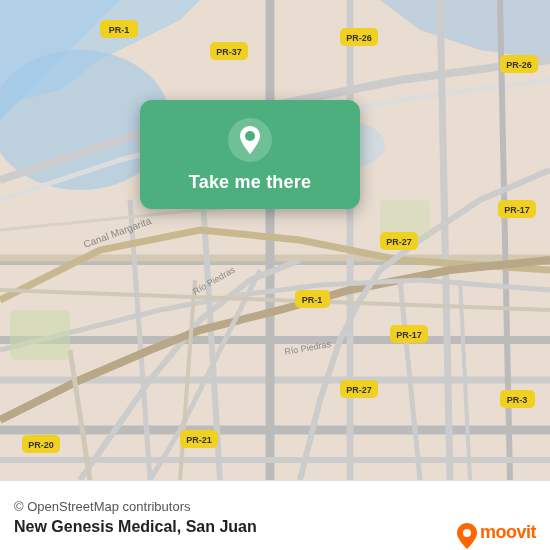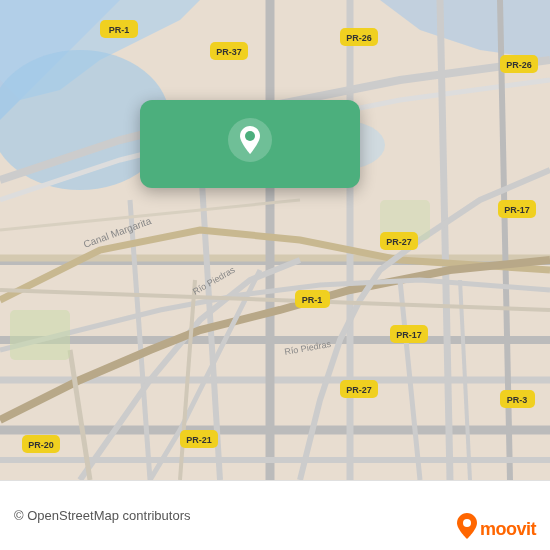--- a/index.html
+++ b/index.html
@@ -76,23 +76,23 @@
 
     #place-name {
       font-size: 16px;
       font-weight: 600;
       color: #222;
     }
 
     #moovit-logo {
       position: absolute;
       right: 14px;
-      bottom: 10px;
+      bottom: 0;
       display: flex;
-      align-items: flex-end;
+      align-items: flex-start;
       gap: 2px;
     }
 
     #moovit-logo .moovit-text {
       font-size: 18px;
       font-weight: 700;
       color: #ff6600;
       letter-spacing: -0.5px;
     }
 
@@ -195,25 +195,27 @@
     <text x="148" y="185" font-size="9" fill="#888" transform="rotate(-40, 148, 185)">Río Pe...</text>
   </svg>
 
   <div id="tooltip-card">
 
     <svg class="pin-icon" viewBox="0 0 44 44" xmlns="http://www.w3.org/2000/svg">
       <circle cx="22" cy="22" r="22" fill="rgba(255,255,255,0.2)"></circle>
       <path d="M22 8 C16.5 8 12 12.5 12 18 C12 24.5 22 36 22 36 C22 36 32 24.5 32 18 C32 12.5 27.5 8 22 8Z" fill="white"></path>
       <circle cx="22" cy="18" r="5" fill="#4caf7d"></circle>
     </svg>
+    <span class="take-me-label">Take me there</span>
   </div>
 </div>
 
 <div id="bottom-bar">
   <span id="attribution">© OpenStreetMap contributors</span>
+  <span id="place-name">New Genesis Medical, San Juan</span>
 
   <div id="moovit-logo">
     <svg id="moovit-pin" viewBox="0 0 22 28" xmlns="http://www.w3.org/2000/svg">
       <path d="M11 1 C5.5 1 1 5.5 1 11 C1 17.5 11 27 11 27 C11 27 21 17.5 21 11 C21 5.5 16.5 1 11 1Z" fill="#ff6600"></path>
       <circle cx="11" cy="11" r="4" fill="white"></circle>
     </svg>
     <span class="moovit-text">moovit</span>
   </div>
 </div>
 

